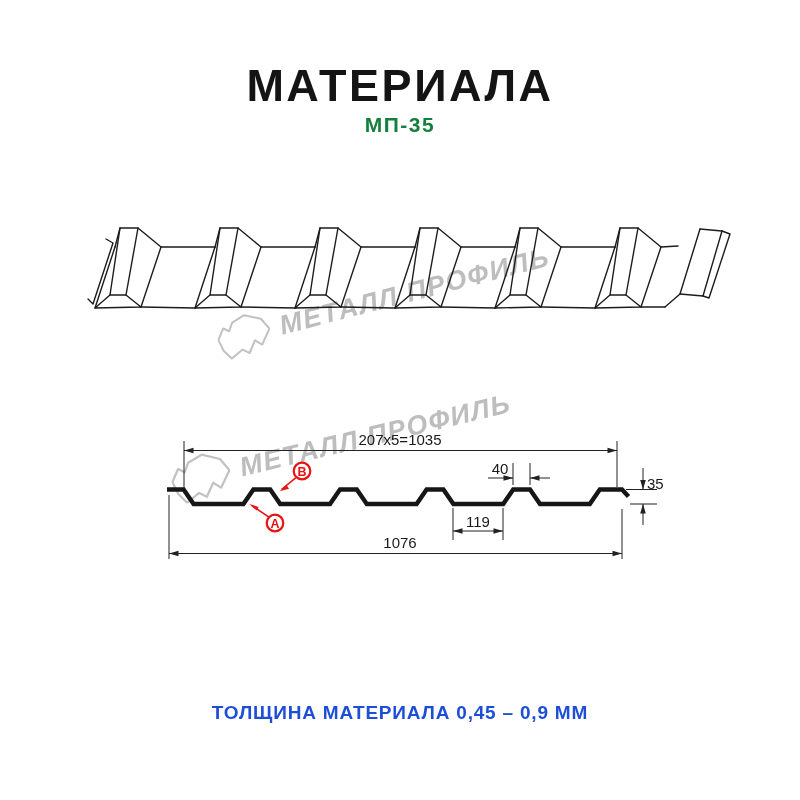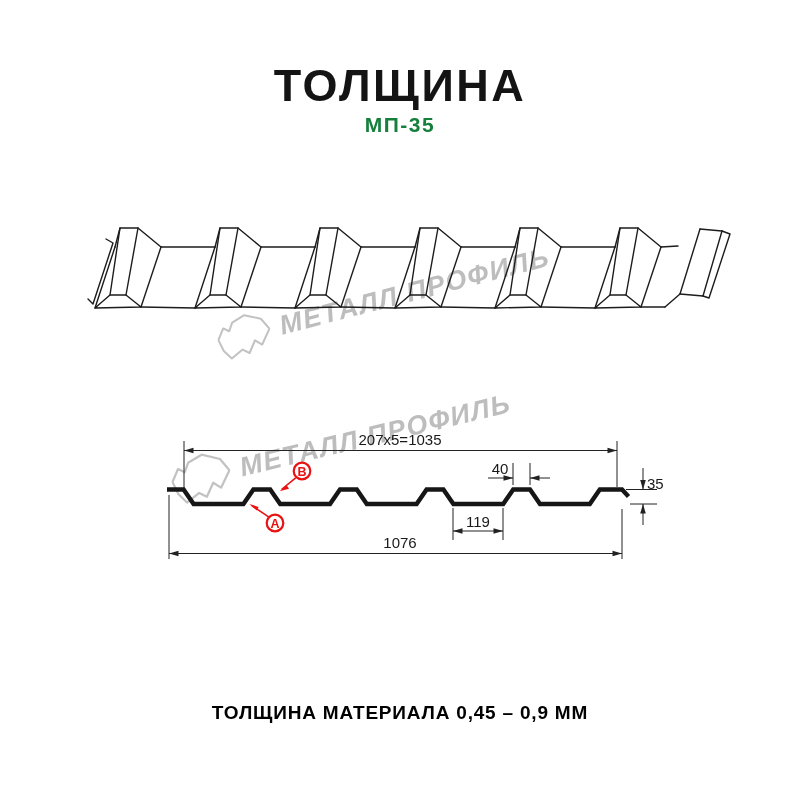--- a/index.html
+++ b/index.html
@@ -10,21 +10,21 @@
   .page-title{
     position:absolute;left:0;top:60px;width:800px;text-align:center;
     font-size:45px;font-weight:700;letter-spacing:2.5px;color:#141414;
   }
   .page-subtitle{
     position:absolute;left:0;top:113px;width:800px;text-align:center;
     font-size:21px;font-weight:600;letter-spacing:1.5px;color:#15803d;
   }
   .footer-text{
     position:absolute;left:0;top:702px;width:800px;text-align:center;
-    font-size:19px;font-weight:600;letter-spacing:0.8px;color:#000000;
+    font-size:19px;font-weight:600;letter-spacing:0.8px;color:#1d4ed8;
   }
   .watermark{
     position:absolute;display:flex;align-items:center;height:48px;
     transform-origin:0 50%;pointer-events:none;
   }
   .watermark .wm-text{
     font-size:27px;font-weight:700;font-style:italic;letter-spacing:1.5px;
     color:#bdbdbd;white-space:nowrap;
   }
   .watermark .wm-logo{margin-right:10px;flex:0 0 auto;}
@@ -32,21 +32,21 @@
   .wm-2{left:172px;top:460px;transform:rotate(-13.5deg);}
   #art{position:absolute;left:0;top:0;z-index:2;}
   .dim-text{font-family:"Liberation Sans",sans-serif;font-size:15px;fill:#1a1a1a;}
   .red-label{font-family:"Liberation Sans",sans-serif;font-size:12.5px;font-weight:bold;fill:#e91212;}
 </style>
 </head>
 <body>
 
 <div class="canvas">
 
-  <div class="page-title">ТОЛЩИНА</div>
+  <div class="page-title">МАТЕРИАЛА</div>
   <div class="page-subtitle">МП-35</div>
 
   <div class="watermark wm-1">
     <svg class="wm-logo" width="54" height="44" viewBox="0 0 64 48">
       <polygon points="1,22 10,10 16,15 22,6 38,1 56,10 63,24 50,40 43,33 33,46 26,40 11,47 4,36" fill="none" stroke="#c2c2c2" stroke-width="2.4" stroke-linejoin="round"></polygon>
     </svg>
     <span class="wm-text">МЕТАЛЛ ПРОФИЛЬ</span>
   </div>
 
   <div class="watermark wm-2">

